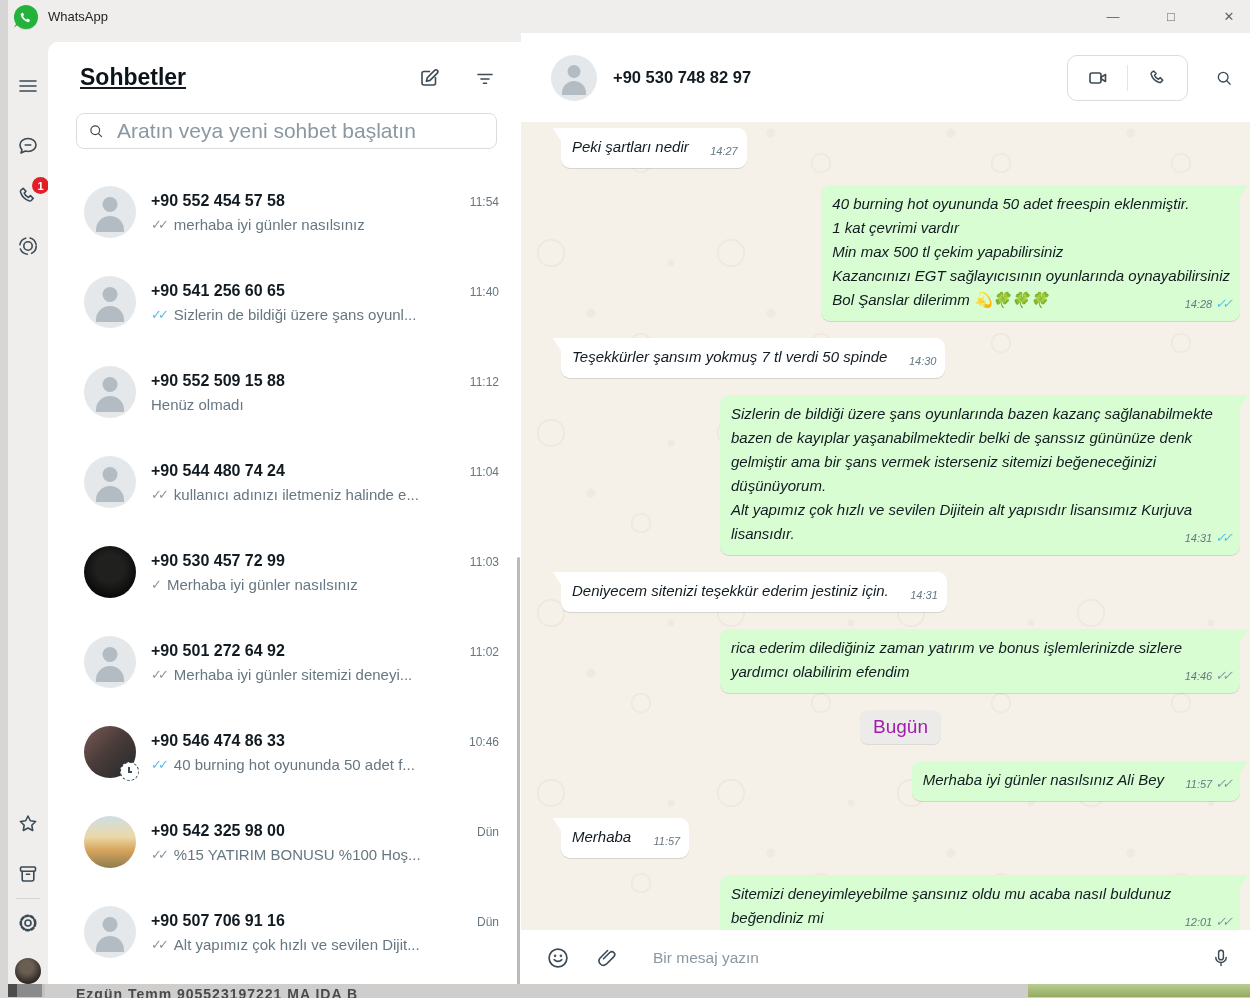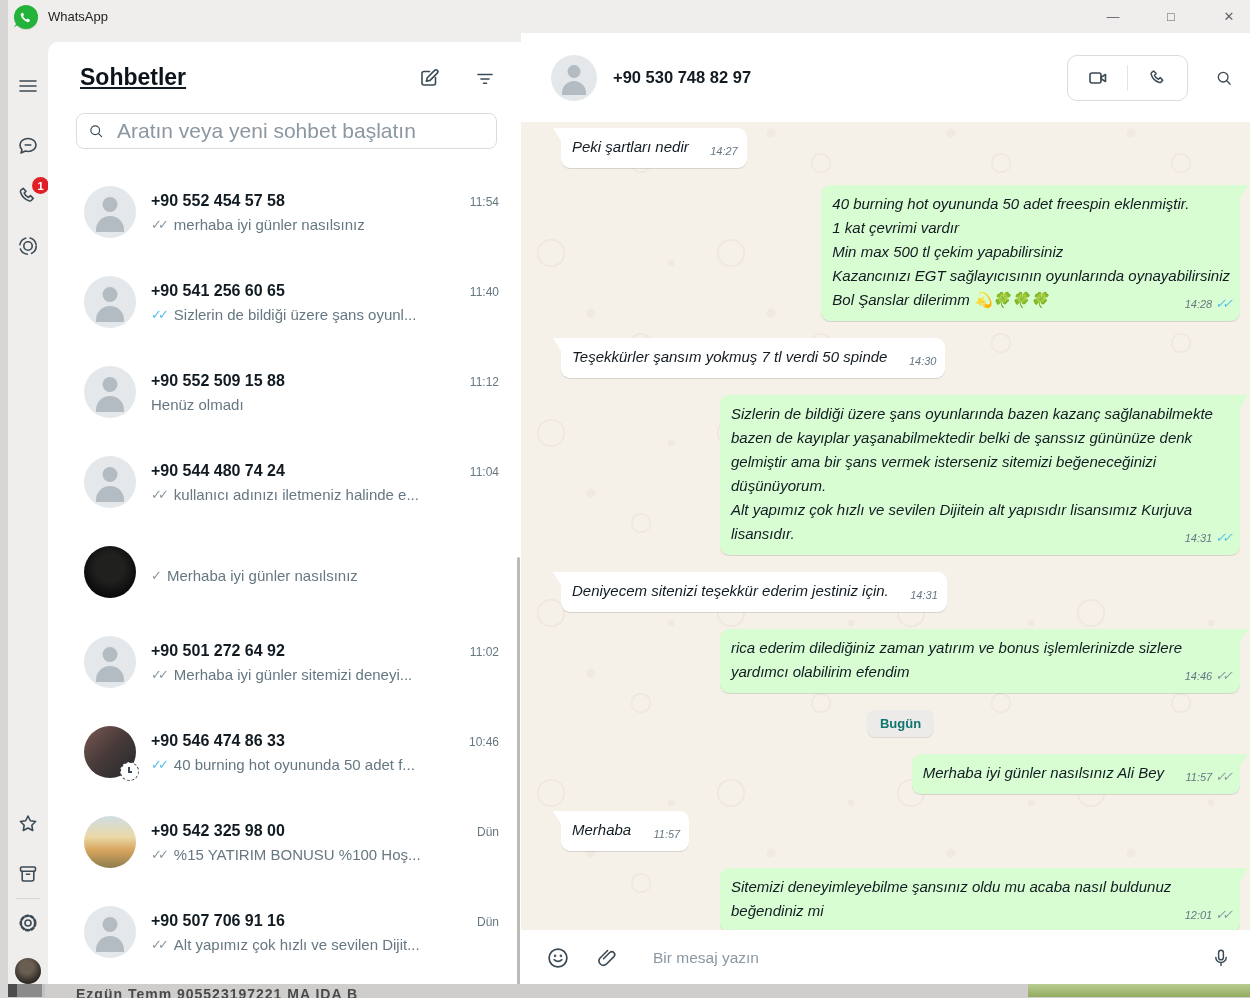--- a/index.html
+++ b/index.html
@@ -100,22 +100,22 @@
   .msg.in .bubble::before{content:"";position:absolute;top:0;left:-8px;width:8px;height:13px;background:#fff;
                           clip-path:polygon(100% 0,100% 100%,0 0);}
   .msg.out .bubble::before{content:"";position:absolute;top:0;right:-8px;width:8px;height:13px;background:#d9fdd3;
                            clip-path:polygon(0 0,0 100%,100% 0);}
   .btext{white-space:pre-wrap;word-wrap:break-word;}
   .msg.in  .btext::after{content:"";display:inline-block;width:48px;}
   .msg.out .btext::after{content:"";display:inline-block;width:66px;}
   .meta{position:absolute;right:9px;bottom:5px;display:flex;align-items:center;gap:3px;
         font-size:11px;color:#667781;white-space:nowrap;}
   .meta .ticks{font-size:13px;padding-right:2px;}
-  .day-divider{align-self:center;background:#ecebe9;color:#0f766e;font-size:13px;border-radius:8px;
-               padding:6px 13px;box-shadow:0 1px .5px rgba(11,20,26,.1);font-weight:bold;}
+  .day-divider{align-self:center;background:#ecebe9;color:#a21caf;font-size:19px;border-radius:8px;
+               padding:6px 13px;box-shadow:0 1px .5px rgba(11,20,26,.1);}
 
   .composer{position:absolute;left:0;right:0;bottom:0;height:55px;background:#fff;
             display:flex;align-items:center;padding:0 26px 0 24px;gap:24px;box-sizing:border-box;}
   .composer input{flex:1;border:none;outline:none;font-size:15.5px;color:#3b4a54;margin-left:8px;
                   font-family:"Liberation Sans",sans-serif;background:transparent;}
   .composer input::placeholder{color:#8b98a1;}
 
   
   .behind{position:absolute;left:0;right:0;bottom:0;height:14px;background:#cfcecd;overflow:hidden;}
   .behind .edge{position:absolute;left:0;top:0;width:34px;height:13px;background:#8b8b8b;border-right:3px solid #c3c2c1;}
@@ -271,20 +271,24 @@
       <div class="chat-preview">
         <span class="ticks double-gray">✓✓</span>
         <span class="pv">kullanıcı adınızı iletmeniz halinde e...</span>
       </div>
     </div>
   </div>
 
   <div class="chat-row">
     <div class="avatar dark"></div>
     <div class="chat-main">
+      <div class="chat-top">
+        <span class="chat-name">+90 530 457 72 99</span>
+        <span class="chat-time">11:03</span>
+      </div>
       <div class="chat-preview">
         <span class="ticks single-gray">✓</span>
         <span class="pv">Merhaba iyi günler nasılsınız</span>
       </div>
     </div>
   </div>
 
   <div class="chat-row">
     <div class="avatar ph"></div>
     <div class="chat-main">

